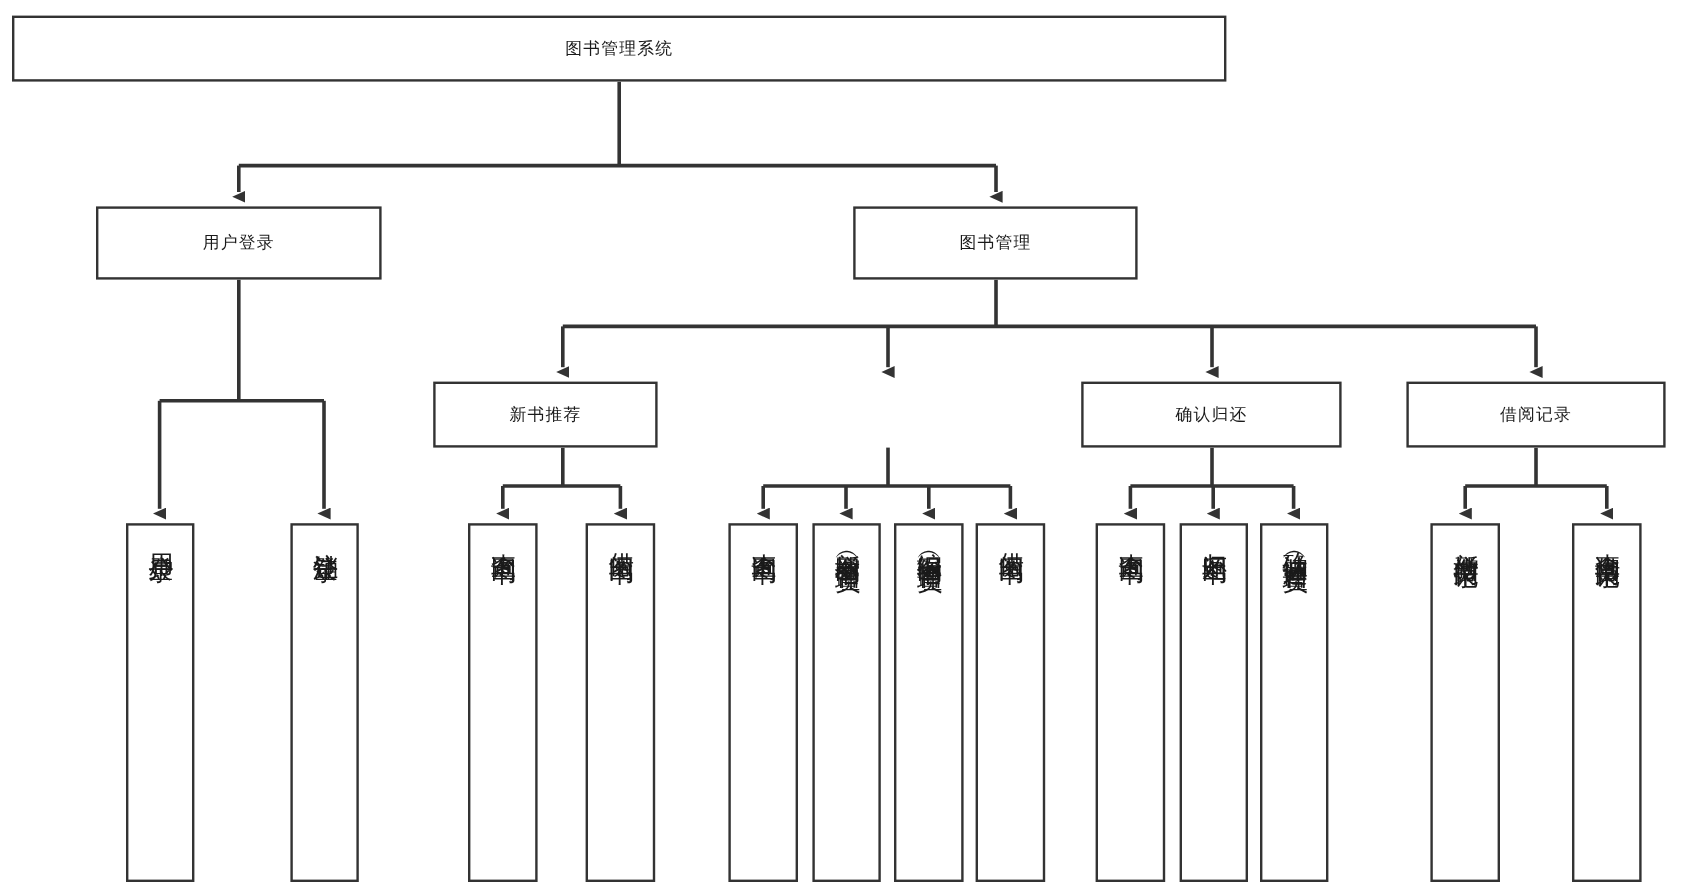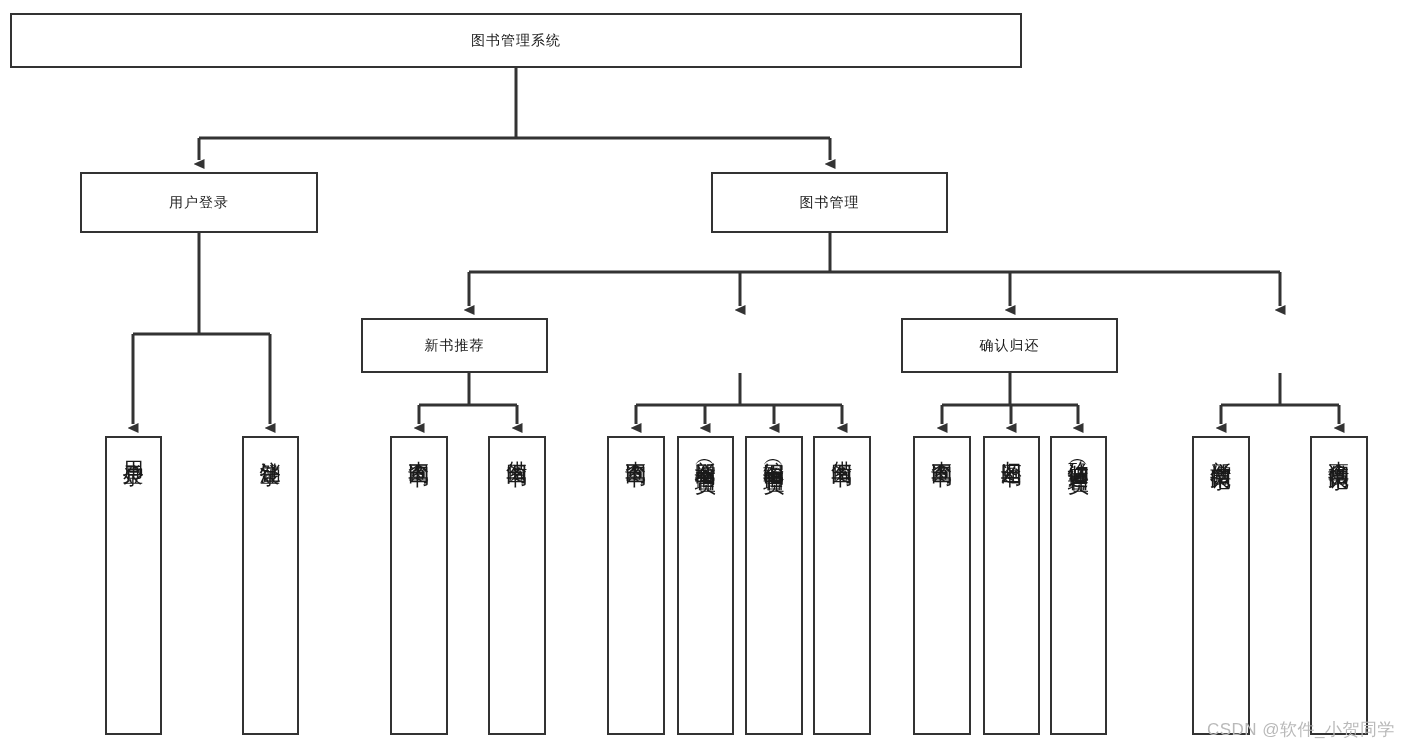--- a/index.html
+++ b/index.html
@@ -131,20 +131,23 @@
   <div class="node horiz" style="left:711px; top:172px; width:237px; height:61px;">
     <span class="mid-label">图书管理</span>
   </div>
 
   <div class="node horiz" style="left:361px; top:318px; width:187px; height:55px;">
     <span class="mid-label">新书推荐</span>
   </div>
   <div class="node horiz" style="left:901px; top:318px; width:217px; height:55px;">
     <span class="mid-label">确认归还</span>
   </div>
+  <div class="node horiz" style="left:1172px; top:318px; width:216px; height:55px;">
+    <span class="mid-label">借阅记录</span>
+  </div>
 
   <div class="node vert" style="left:105px; top:436px; width:57px; height:299px;">
     <span class="vlabel">用户登录</span>
   </div>
   <div class="node vert" style="left:242px; top:436px; width:57px; height:299px;">
     <span class="vlabel">注销登录</span>
   </div>
 
   <div class="node vert" style="left:390px; top:436px; width:58px; height:299px;">
     <span class="vlabel">查询图书</span>
@@ -176,15 +179,14 @@
     <span class="vlabel">确认归还（管理员）</span>
   </div>
 
   <div class="node vert" style="left:1192px; top:436px; width:58px; height:299px;">
     <span class="vlabel">新增借阅记录</span>
   </div>
   <div class="node vert" style="left:1310px; top:436px; width:58px; height:299px;">
     <span class="vlabel">查询借阅记录</span>
   </div>
 
-  <div class="watermark">CSDN @软件_小贺同学</div>
 
 </div>
 
 </body></html>

